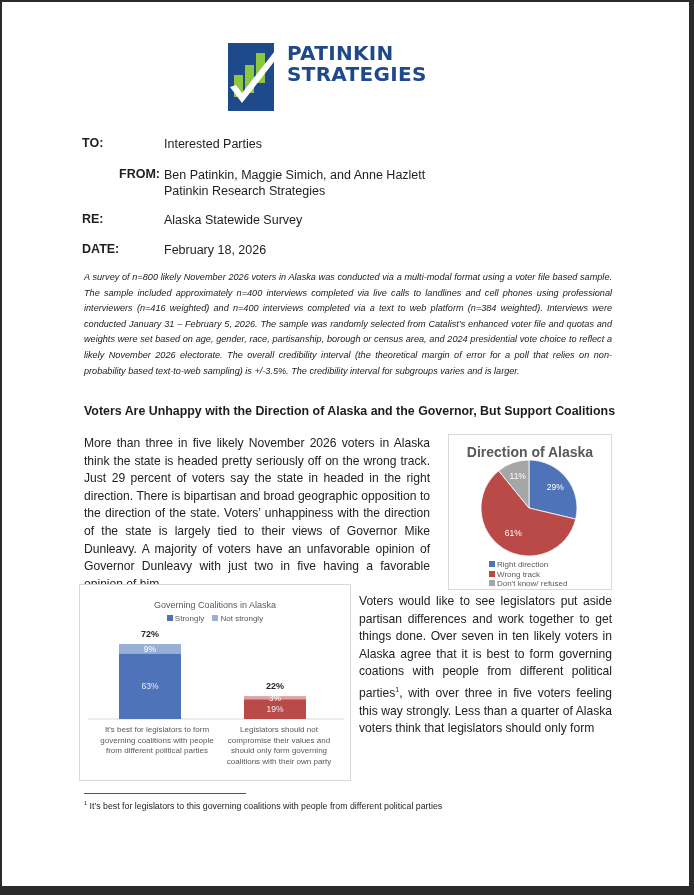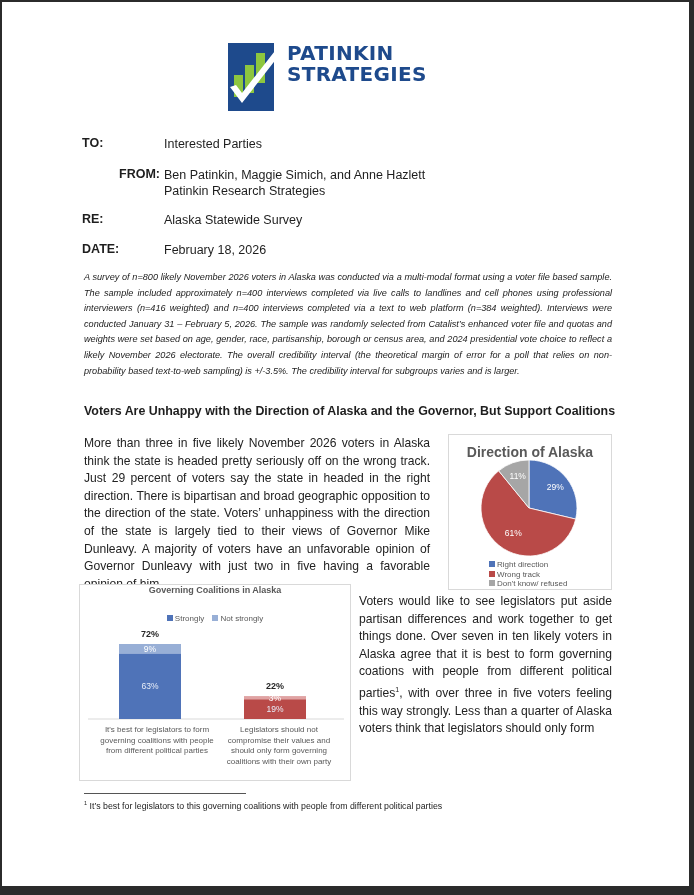--- a/index.html
+++ b/index.html
@@ -37,21 +37,21 @@
     .pie-title { position: absolute; left: 0; width: 100%; top: 9px; text-align: center; font-weight: bold;
       font-size: 14px; color: #595959; }
     .pie-svg { position: absolute; left: 0; top: 0; }
     .pie-legend { position: absolute; left: 40px; top: 125px; font-size: 8px; line-height: 9.5px; color: #595959; }
     .legend-row { white-space: nowrap; }
     .swatch { display: inline-block; width: 6px; height: 6px; margin-right: 2px; vertical-align: 0; }
 
     
     .bar-box { position: absolute; left: 77px; top: 582px; width: 272px; height: 197px;
       border: 1px solid #d9d9d9; background: #fff; }
-    .bar-title { position: absolute; left: 0; width: 100%; top: 0; text-align: center; font-weight: bold;
+    .bar-title { position: absolute; left: 0; width: 100%; top: 15px; text-align: center; font-weight: normal;
       font-size: 9px; color: #595959; }
     .bar-legend { position: absolute; left: 0; width: 100%; top: 29px; text-align: center; font-size: 8px; color: #595959; }
     .bar-legend span.item { margin: 0 3px; }
     .bar-svg { position: absolute; left: 0; top: 0; }
     .cat-label { position: absolute; text-align: center; font-size: 8px; line-height: 10.5px; color: #595959; }
 
     .footnote-rule { position: absolute; left: 82px; top: 791px; width: 162px; height: 1px; background: #555; }
     .footnote { position: absolute; left: 82px; top: 798px; font-size: 8.8px; color: #222; white-space: nowrap; }
     .footnote sup { font-size: 5.5px; }
   </style>

